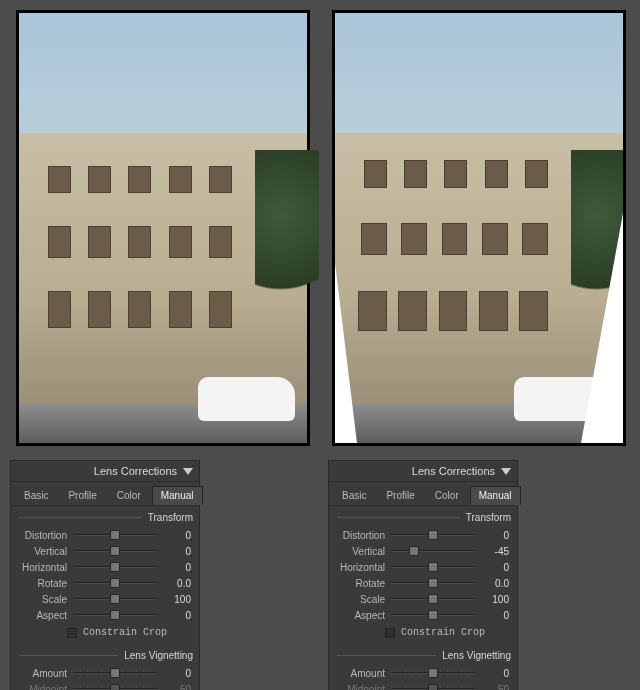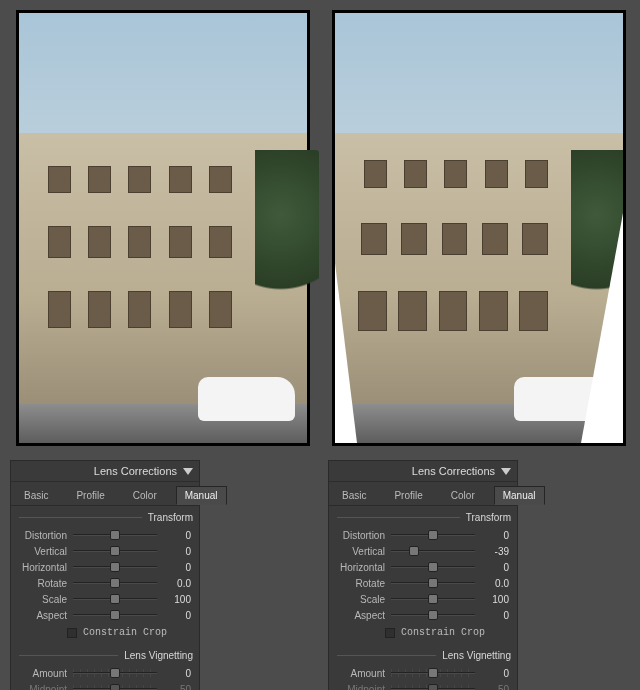--- a/index.html
+++ b/index.html
@@ -41,21 +41,21 @@
   }
   .panel-header {
     display:flex; justify-content:flex-end; align-items:center;
     padding: 4px 6px;
     background: #3a3a3a;
     border-bottom: 1px solid #2c2c2c;
     gap:6px;
   }
   .panel-title { color:#ddd; font-size:11px; font-weight:400; }
   .tri { width:0;height:0;border-left:5px solid transparent;border-right:5px solid transparent;border-top:7px solid #ccc; }
-  .tabs { display:flex; padding: 4px 4px 0 4px; gap:10px; background:#3a3a3a; border-bottom:1px solid #2a2a2a; }
+  .tabs { display:flex; padding: 4px 4px 0 4px; gap:2px; background:#3a3a3a; border-bottom:1px solid #2a2a2a; }
   .tab { padding:3px 8px; color:#bbb; cursor:default; font-size:10px; border:1px solid transparent; }
   .tab.active { background:#4a4a4a; border:1px solid #252525; border-bottom:1px solid #4a4a4a; color:#eee; }
 
   .section-label { text-align:right; color:#d8d8d8; padding:6px 0 4px; font-size:10px; position:relative; }
   .section-label::before { content:""; position:absolute; left:8px; right:8px; top:50%; height:1px; background:#555; z-index:0;}
   .section-label span { position:relative; background:#3a3a3a; padding:0 6px; z-index:1;}
 
   .row { display:flex; align-items:center; padding:1px 8px; gap:6px; }
   .lbl { flex:0 0 48px; text-align:right; color:#b8b8b8; font-size:10px; }
   .lbl.dim { color:#777; }
@@ -247,21 +247,21 @@
         <div class="knob" style="left:50%;"></div>
       </div>
     <div class="val">0</div>
   </div>
   <div class="row">
     <div class="lbl">Vertical</div>
     <div class="slider">
         <div class="track"></div>
         <div class="knob" style="left:27%;"></div>
       </div>
-    <div class="val">-39</div>
+    <div class="val">-45</div>
   </div>
   <div class="row">
     <div class="lbl">Horizontal</div>
     <div class="slider">
         <div class="track"></div>
         <div class="knob" style="left:50%;"></div>
       </div>
     <div class="val">0</div>
   </div>
   <div class="row">

